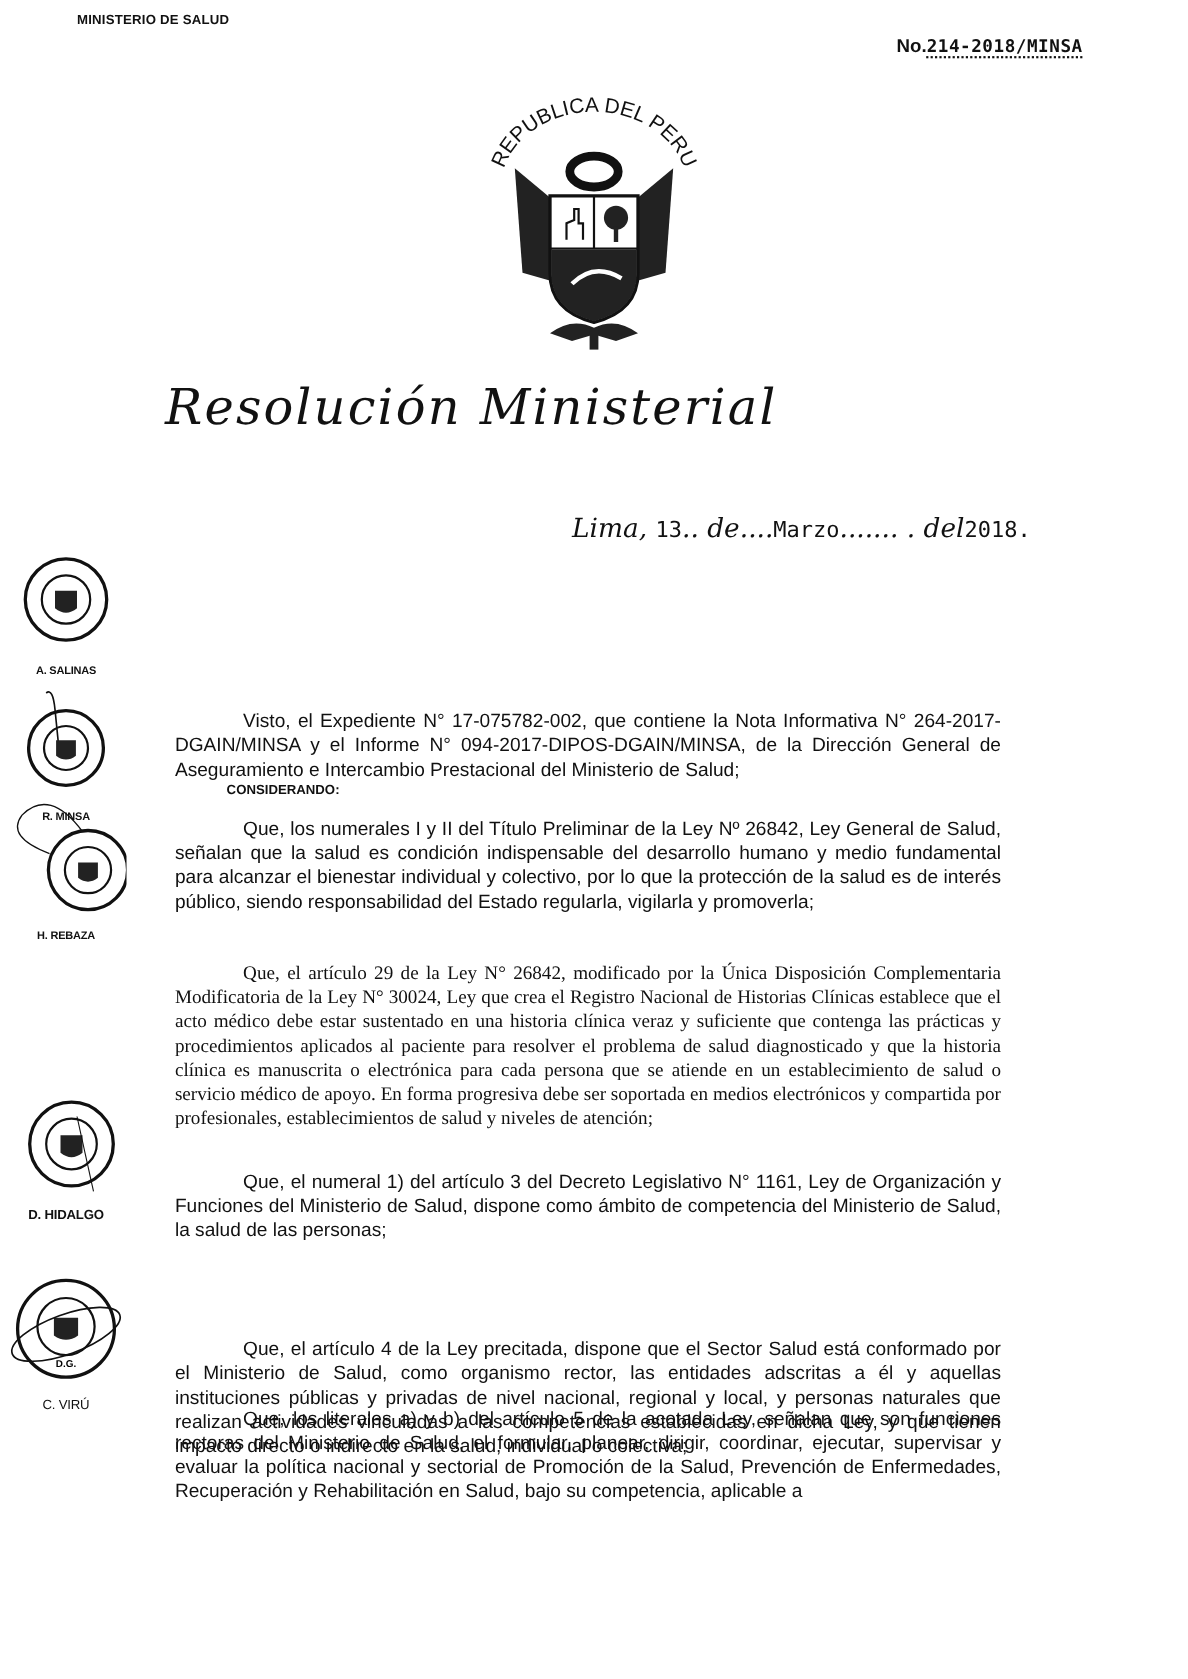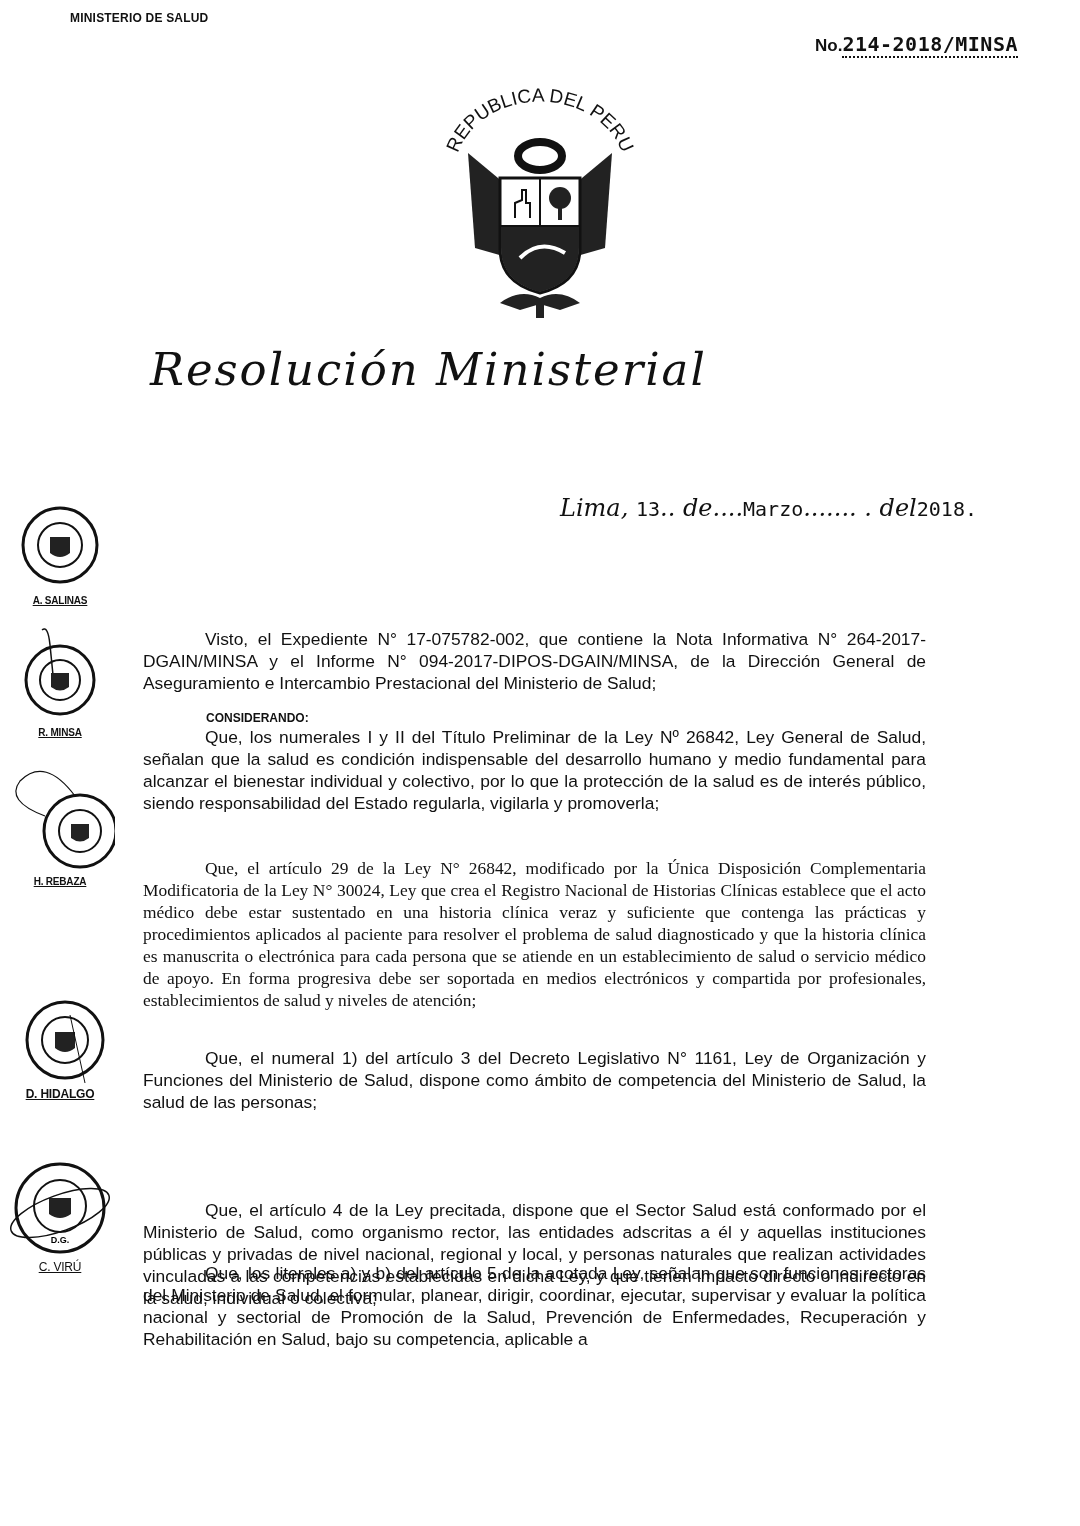--- a/index.html
+++ b/index.html
@@ -1,28 +1,28 @@
 <!DOCTYPE html>
 <html><head>
 <meta charset="utf-8">
 <style>
   html, body { margin: 0; padding: 0; background: #ffffff; }
   body { width: 1080px; height: 1526px; position: relative; overflow: hidden; color: #111; font-family: "Liberation Sans", sans-serif; }
   .ministry { position: absolute; left: 70px; top: 11px; font-size: 12px; font-weight: bold; letter-spacing: 0.2px; }
   .number { position: absolute; left: 815px; top: 32px; font-size: 17px; font-weight: bold; white-space: nowrap; }
-  .number .hand { font-family: "DejaVu Sans Mono", monospace; font-weight: bold; font-size: 20px; border-bottom: 2px dotted #111; letter-spacing: 0.5px; }
+  .number .hand { font-family: "DejaVu Sans Mono", monospace; font-weight: bold; font-size: 16px; border-bottom: 2px dotted #111; letter-spacing: 0.5px; }
   .crest { position: absolute; left: 430px; top: 78px; width: 220px; height: 240px; }
   .title { position: absolute; left: 150px; top: 343px; font-family: "DejaVu Serif", serif; font-style: italic; font-size: 45px; letter-spacing: 2px; white-space: nowrap; }
-  .date { position: absolute; left: 520px; top: 494px; font-family: "DejaVu Serif", serif; font-style: italic; font-size: 24px; white-space: nowrap; margin-left: 40px; }
+  .date { position: absolute; left: 520px; top: 466px; font-family: "DejaVu Serif", serif; font-style: italic; font-size: 24px; white-space: nowrap; }
   .date .fill { font-family: "DejaVu Sans Mono", monospace; font-style: normal; font-size: 20px; }
   .stamp { position: absolute; left: 5px; width: 110px; text-align: center; }
   .stamp svg { display: block; margin: 0 auto; }
-  .stamp .name { font-size: 10px; font-weight: bold; margin-top: 2px; letter-spacing: -0.2px; text-decoration: underline; }
+  .stamp .name { font-size: 10px; font-weight: bold; margin-top: 12px; letter-spacing: -0.2px; }
   .body-text { position: absolute; left: 143px; width: 783px; font-family: "Liberation Sans", sans-serif; font-size: 17.4px; line-height: 22px; text-align: justify; }
-  .body-text p { margin: 0; text-indent: 62px; }
+  .body-text p { margin: 16px; text-indent: 62px; }
   .heading { position: absolute; left: 206px; top: 711px; font-weight: bold; font-size: 12px; }
 </style>
 </head>
 <body>
 
 <div class="ministry">MINISTERIO DE SALUD</div>
 
 <div class="number">
   <span>No.</span><span class="hand">214-2018/MINSA</span>
 </div>
@@ -74,21 +74,21 @@
 <div class="stamp" style="top:625px;">
   <svg width="80" height="100" viewBox="0 0 80 100">
     <path d="M22,5 Q28,0 30,20 L34,60" fill="none" stroke="#111" stroke-width="1.5"></path>
     <circle cx="40" cy="55" r="34" fill="none" stroke="#111" stroke-width="3"></circle>
     <circle cx="40" cy="55" r="20" fill="none" stroke="#111" stroke-width="2"></circle>
     <path d="M31,48 L49,48 L49,62 Q40,69 31,62 Z" fill="#222"></path>
   </svg>
   <div class="name">R. MINSA</div>
 </div>
 
-<div class="stamp" style="top:756px;">
+<div class="stamp" style="top:716px;">
   <svg width="110" height="118" viewBox="0 0 110 118">
     <path d="M70,40 Q40,0 15,25 Q0,45 40,60" fill="none" stroke="#111" stroke-width="1.2"></path>
     <circle cx="75" cy="75" r="36" fill="none" stroke="#111" stroke-width="3"></circle>
     <circle cx="75" cy="75" r="21" fill="none" stroke="#111" stroke-width="2"></circle>
     <path d="M66,68 L84,68 L84,82 Q75,89 66,82 Z" fill="#222"></path>
   </svg>
   <div class="name">H. REBAZA</div>
 </div>
 
 <div class="stamp" style="top:995px;">

